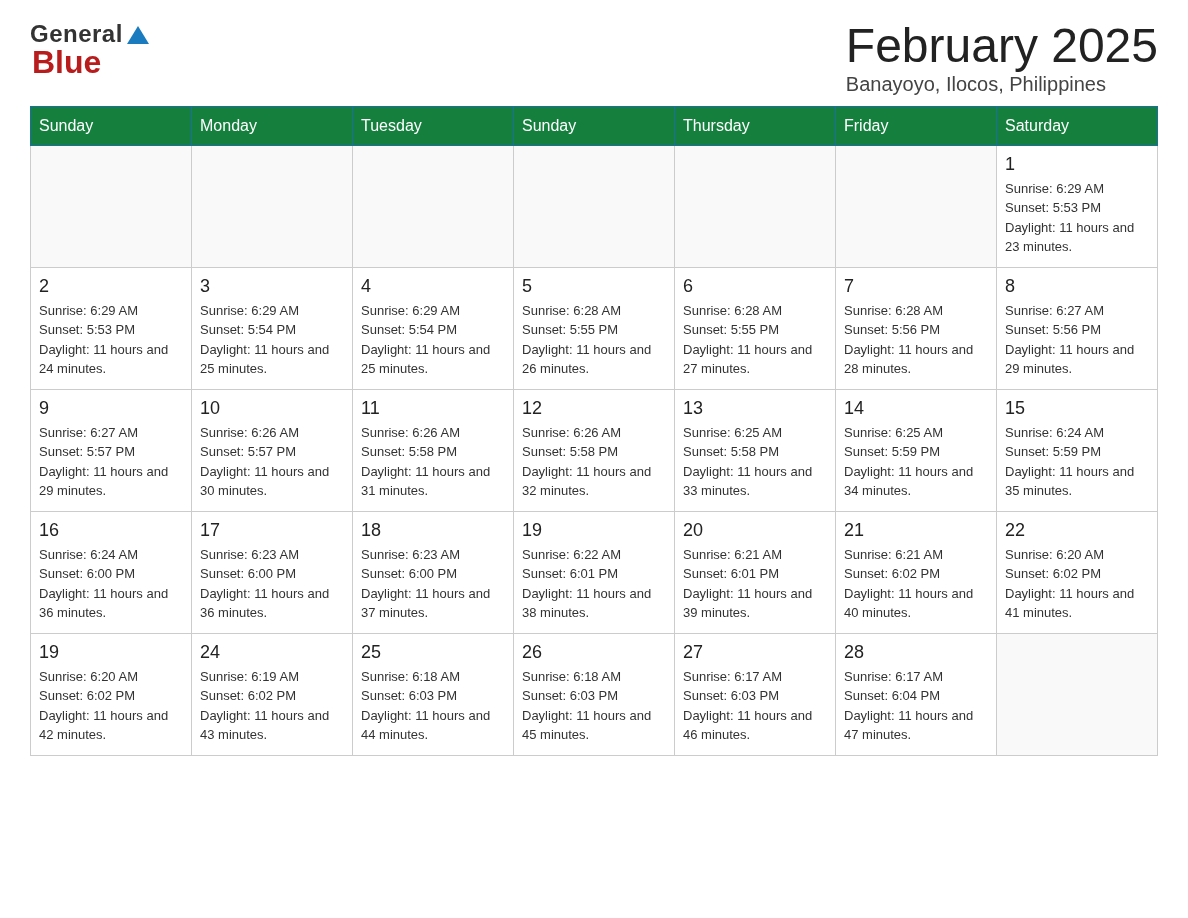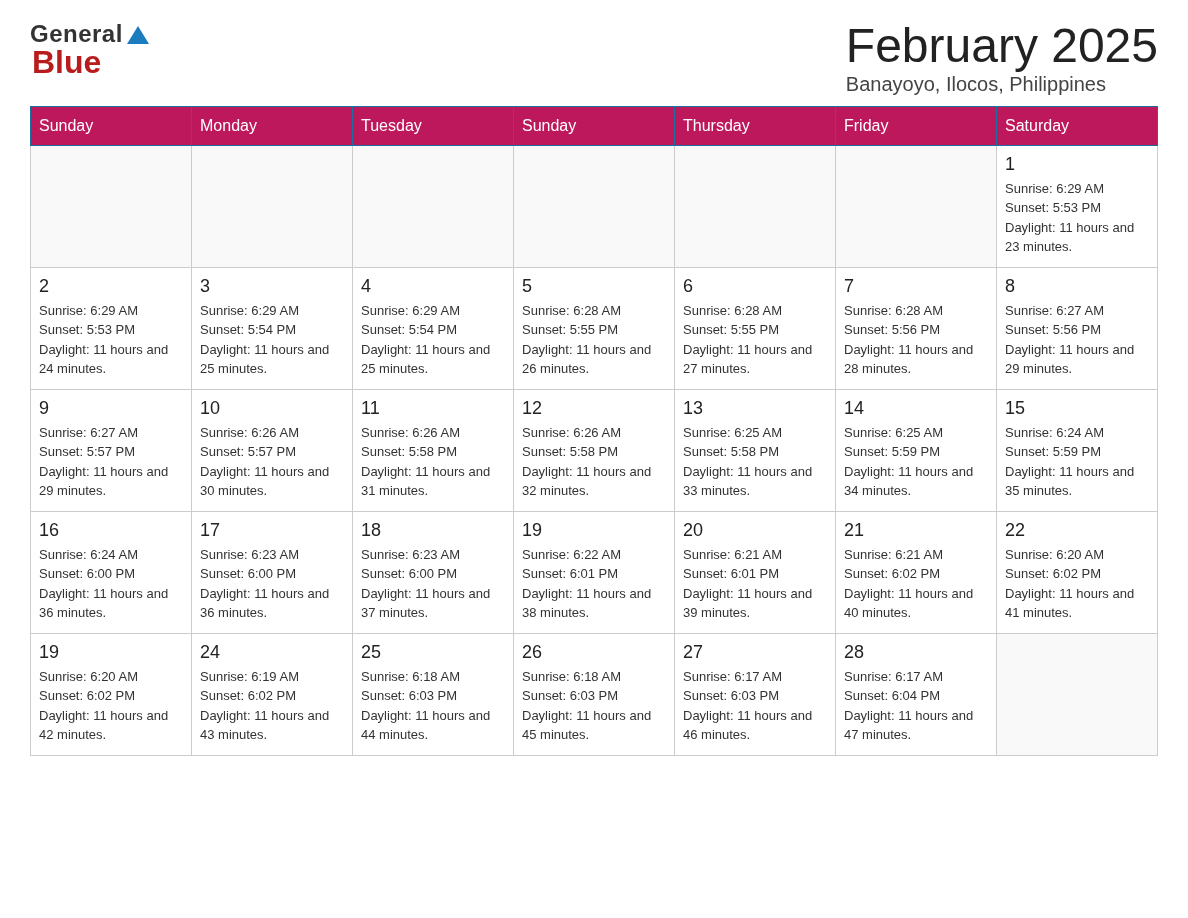--- a/index.html
+++ b/index.html
@@ -27,21 +27,21 @@
     .calendar-subtitle {
       font-size: 20px;
       color: #444;
     }
     .calendar-table {
       width: 100%;
       border-collapse: collapse;
       margin-top: 10px;
     }
     .calendar-table th {
-      background-color: #be185d;
+      background-color: #15803d;
       color: #fff;
       padding: 10px 8px;
       font-size: 16px;
       font-weight: normal;
       text-align: left;
       border: 1px solid #1a6fa0;
     }
     .calendar-table td {
       vertical-align: top;
       padding: 8px 8px 10px 8px;

